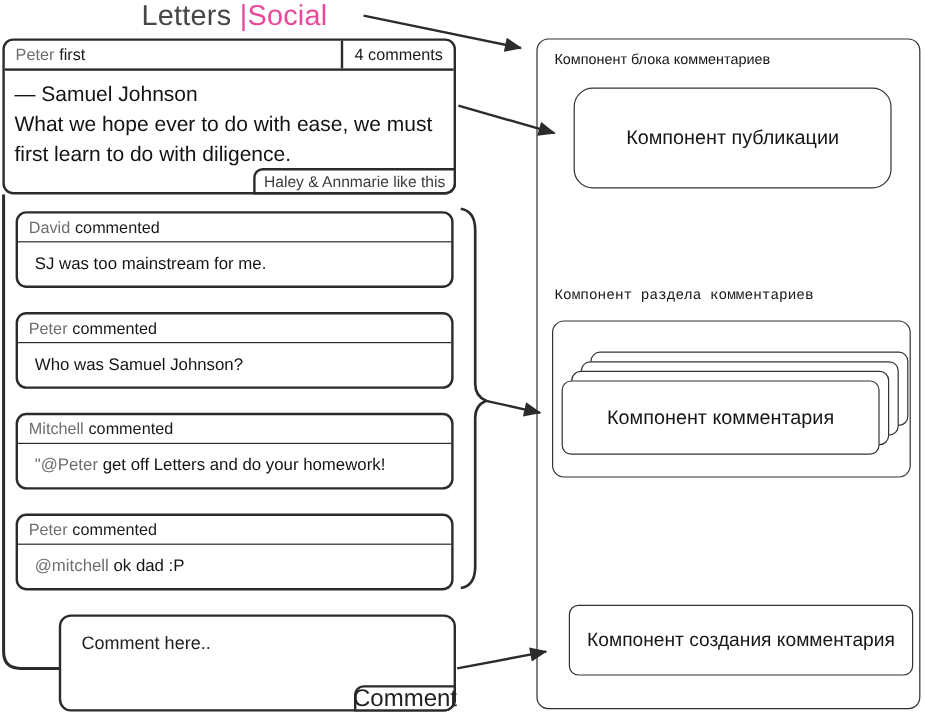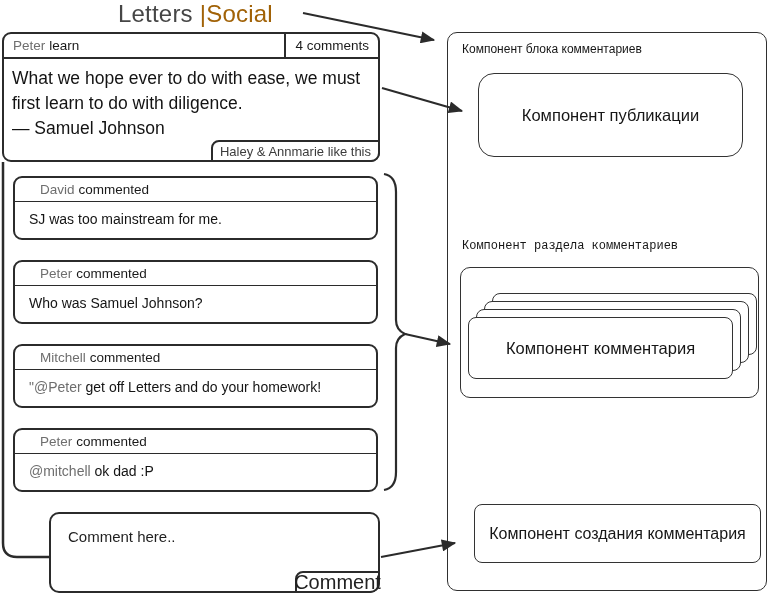--- a/index.html
+++ b/index.html
@@ -15,21 +15,21 @@
   svg.layer { position: absolute; left: 0; top: 0; width: 771px; height: 600px; pointer-events: none; }
   svg.bg-layer { z-index: 1; }
   svg.fg-layer { z-index: 10; }
 
   
   .logo {
     position: absolute; left: 118px; top: 0px; z-index: 2;
     font-size: 24px; letter-spacing: 0.2px; white-space: nowrap;
   }
   .logo .primary { color: #464646; }
-  .logo .secondary { color: #a16207; margin-left: 7px; margin-top: 15px; }
+  .logo .secondary { color: #ec4899; margin-left: 7px; margin-top: 15px; }
 
   
   .post-card {
     position: absolute; left: 2px; top: 32px; width: 378px; height: 130px;
     border: 2px solid #2b2b2b; border-radius: 9px; background: #fff; z-index: 2;
   }
   .post-header {
     display: flex; height: 25px; border-bottom: 2px solid #2b2b2b;
     font-size: 13.5px; color: #151515; align-items: center;
   }
@@ -49,21 +49,21 @@
   }
 
   
   .comment-card {
     position: absolute; left: 13px; width: 365px; height: 64px;
     border: 2px solid #2b2b2b; border-radius: 9px; background: #fff; z-index: 2;
   }
   .cc-1 { top: 176px; } .cc-2 { top: 260px; } .cc-3 { top: 344px; } .cc-4 { top: 428px; }
   .comment-header {
     height: 24px; border-bottom: 1.5px solid #2b2b2b; display: flex; align-items: center;
-    padding-left: 25px; font-size: 13.5px; color: #1a1a1a; white-space: nowrap;
+    padding-left: 9px; font-size: 13.5px; color: #1a1a1a; white-space: nowrap;
   }
   .comment-header .author { color: #6e6e6e; }
   .comment-header .action { margin-left: 4px; }
   .comment-body { padding: 9px 6px 0 14px; font-size: 14px; color: #141414; white-space: nowrap; }
   .comment-body .mention { color: #6e6e6e; }
 
   
   .composer {
     position: absolute; left: 49px; top: 512px; width: 331px; height: 81px;
     border: 2px solid #2b2b2b; border-radius: 10px; background: #fff; z-index: 3;
@@ -118,27 +118,27 @@
     <path d="M 3,162 L 3,543 Q 3,557 17,557 L 72,557" fill="none" stroke="#2b2b2b" stroke-width="2.5"></path>
   </svg>
 
   <div class="logo">
     <span class="primary">Letters</span><span class="secondary">|Social</span>
   </div>
 
   <div class="post-card">
     <div class="post-header">
       <div class="left">
-        <span class="author">Peter</span><span class="action">learn</span>
+        <span class="author">Peter</span><span class="action">first</span>
       </div>
       <div class="right">4 comments</div>
     </div>
     <div class="post-body">
+      <div>— Samuel Johnson</div>
       <div>What we hope ever to do with ease, we must first learn to do with diligence.</div>
-      <div>— Samuel Johnson</div>
     </div>
     <div class="like-tab">Haley &amp; Annmarie like this</div>
   </div>
 
   <div class="comment-card cc-1">
     <div class="comment-header">
       <span class="author">David</span>
       <span class="action">commented</span>
     </div>
     <div class="comment-body">

